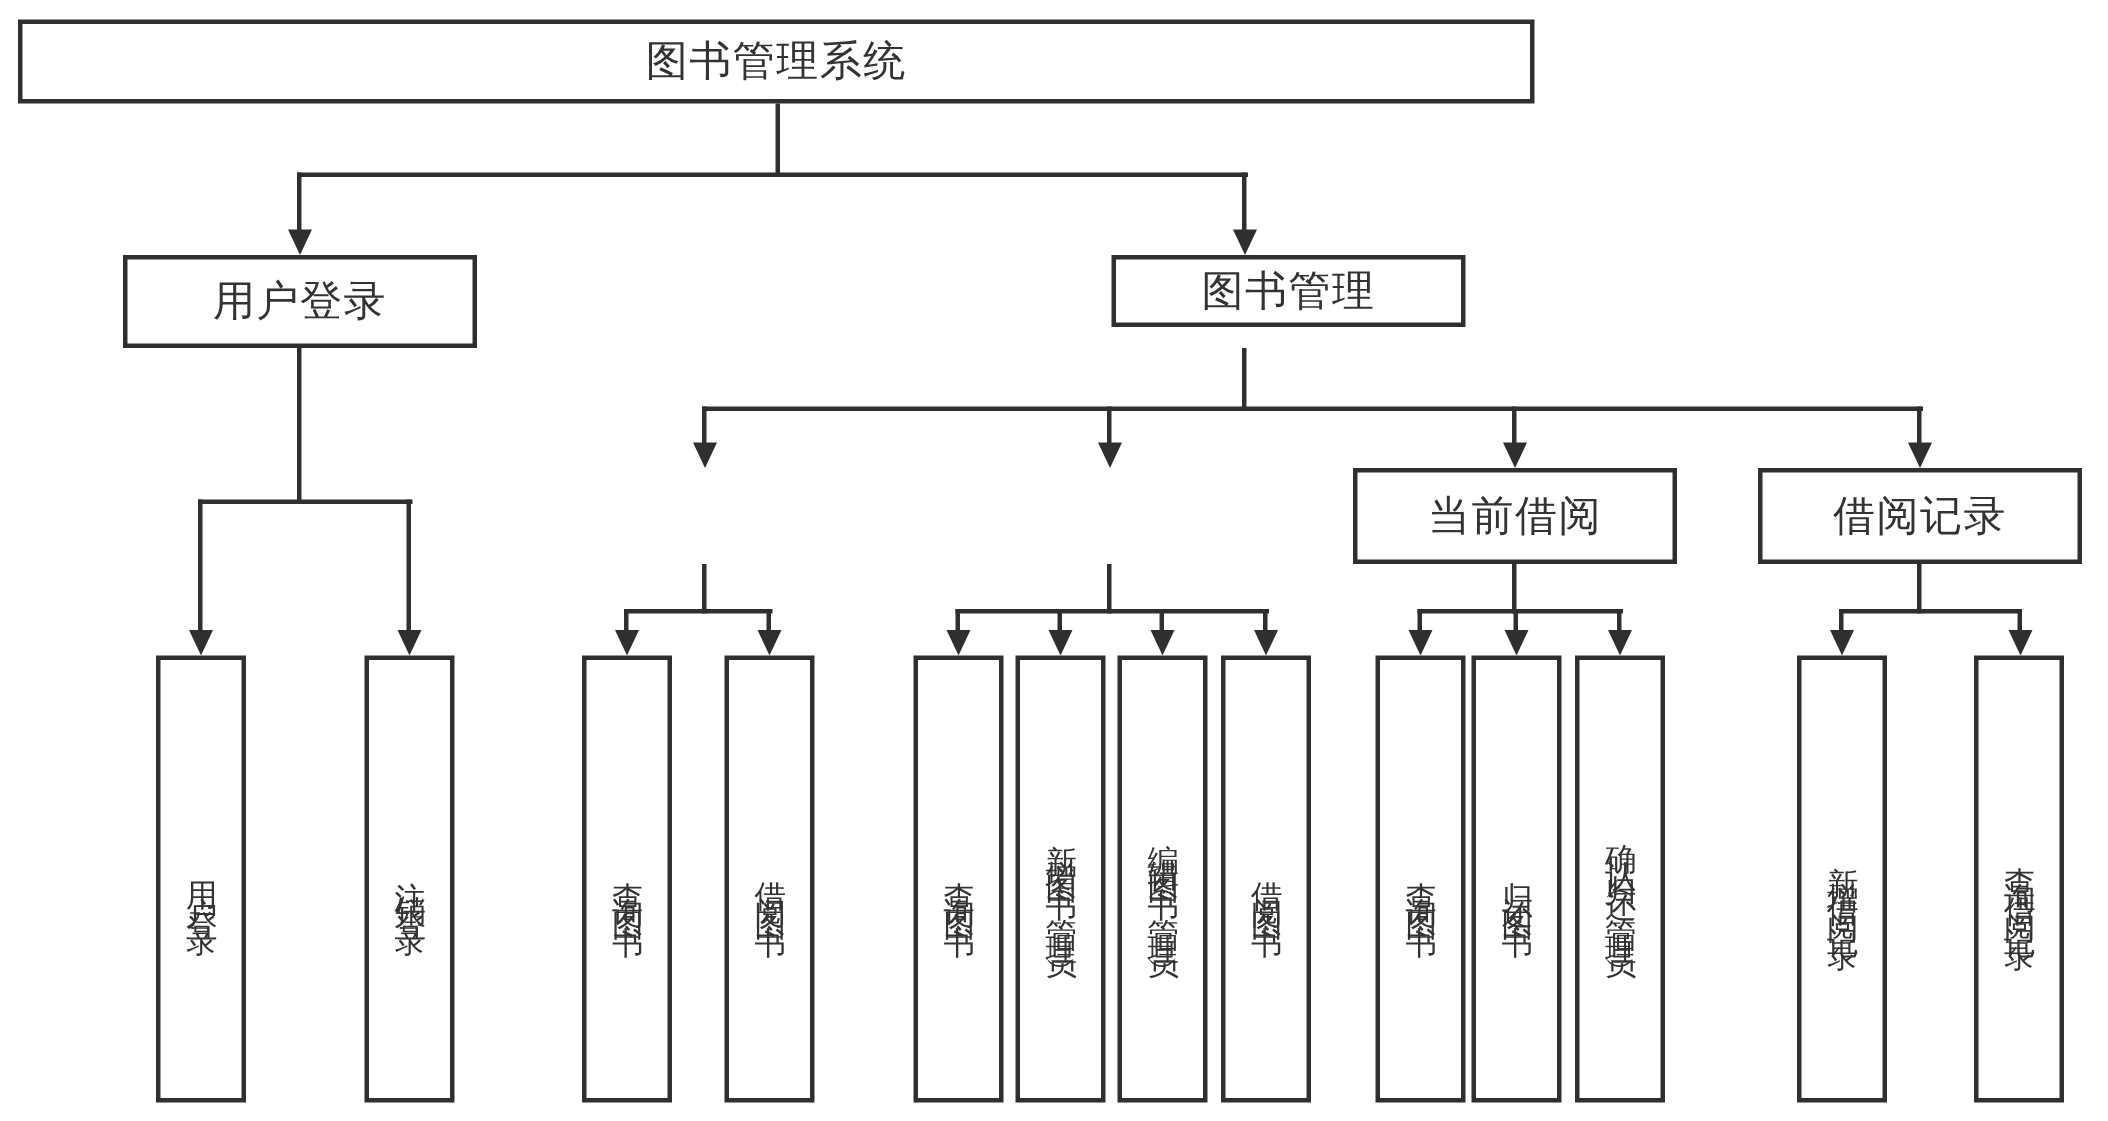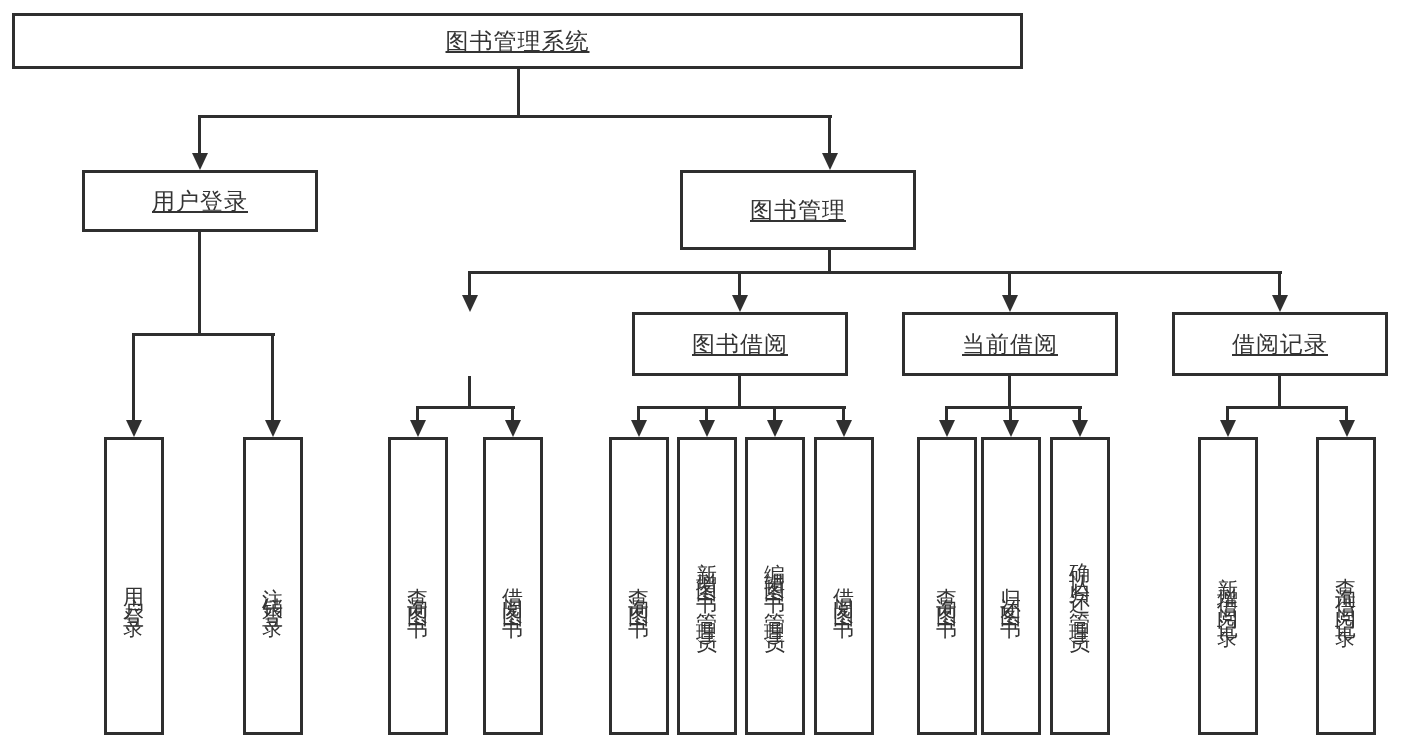--- a/index.html
+++ b/index.html
@@ -6,21 +6,21 @@
   * { margin:0; padding:0; box-sizing:border-box; }
   html,body { background:var(--bg); }
   body { font-family:"Liberation Sans", sans-serif; color:var(--text); }
   .canvas {
     position:relative; width:1405px; height:747px; background:var(--bg); overflow:hidden;
   }
   .box {
     position:absolute; background:#fff; border:3px solid var(--line);
     display:flex; align-items:center; justify-content:center;
   }
-  .lbl { font-size:23px; letter-spacing:1px; color:var(--text); white-space:nowrap;text-decoration:underline; }
+  .lbl { font-size:28px; letter-spacing:1px; color:var(--text); white-space:nowrap; }
   .vlbl {
     writing-mode:vertical-rl; text-orientation:mixed;
     font-size:21px; letter-spacing:10px; color:var(--text);
     margin-bottom:-10px; line-height:1;
   }
   .hline { position:absolute; height:3px; background:var(--line); }
   .vline { position:absolute; width:3px; background:var(--line); }
   .arr {
     position:absolute; width:0; height:0;
     border-left:8px solid transparent; border-right:8px solid transparent;
@@ -96,27 +96,24 @@
   <div class="vline" style="left:1345px;top:406px;height:16px"></div>
   <div class="arr" style="left:1339px;top:420px"></div>
 
   <div class="box" style="left:12px;top:13px;width:1011px;height:56px">
     <span class="lbl">图书管理系统</span>
   </div>
 
   <div class="box" style="left:82px;top:170px;width:236px;height:62px">
     <span class="lbl">用户登录</span>
   </div>
-  <div class="box" style="left:680px;top:170px;width:236px;height:80px">
+  <div class="box" style="left:741px;top:170px;width:236px;height:48px">
     <span class="lbl">图书管理</span>
   </div>
 
-  <div class="box" style="left:632px;top:312px;width:216px;height:64px">
-    <span class="lbl">图书借阅</span>
-  </div>
   <div class="box" style="left:1172px;top:312px;width:216px;height:64px">
     <span class="lbl">借阅记录</span>
   </div>
   <div class="box" style="left:902px;top:312px;width:216px;height:64px">
     <span class="lbl">当前借阅</span>
   </div>
 
   <div class="box" style="left:104px;top:437px;width:60px;height:298px">
     <span class="vlbl">用户登录</span>
   </div>

